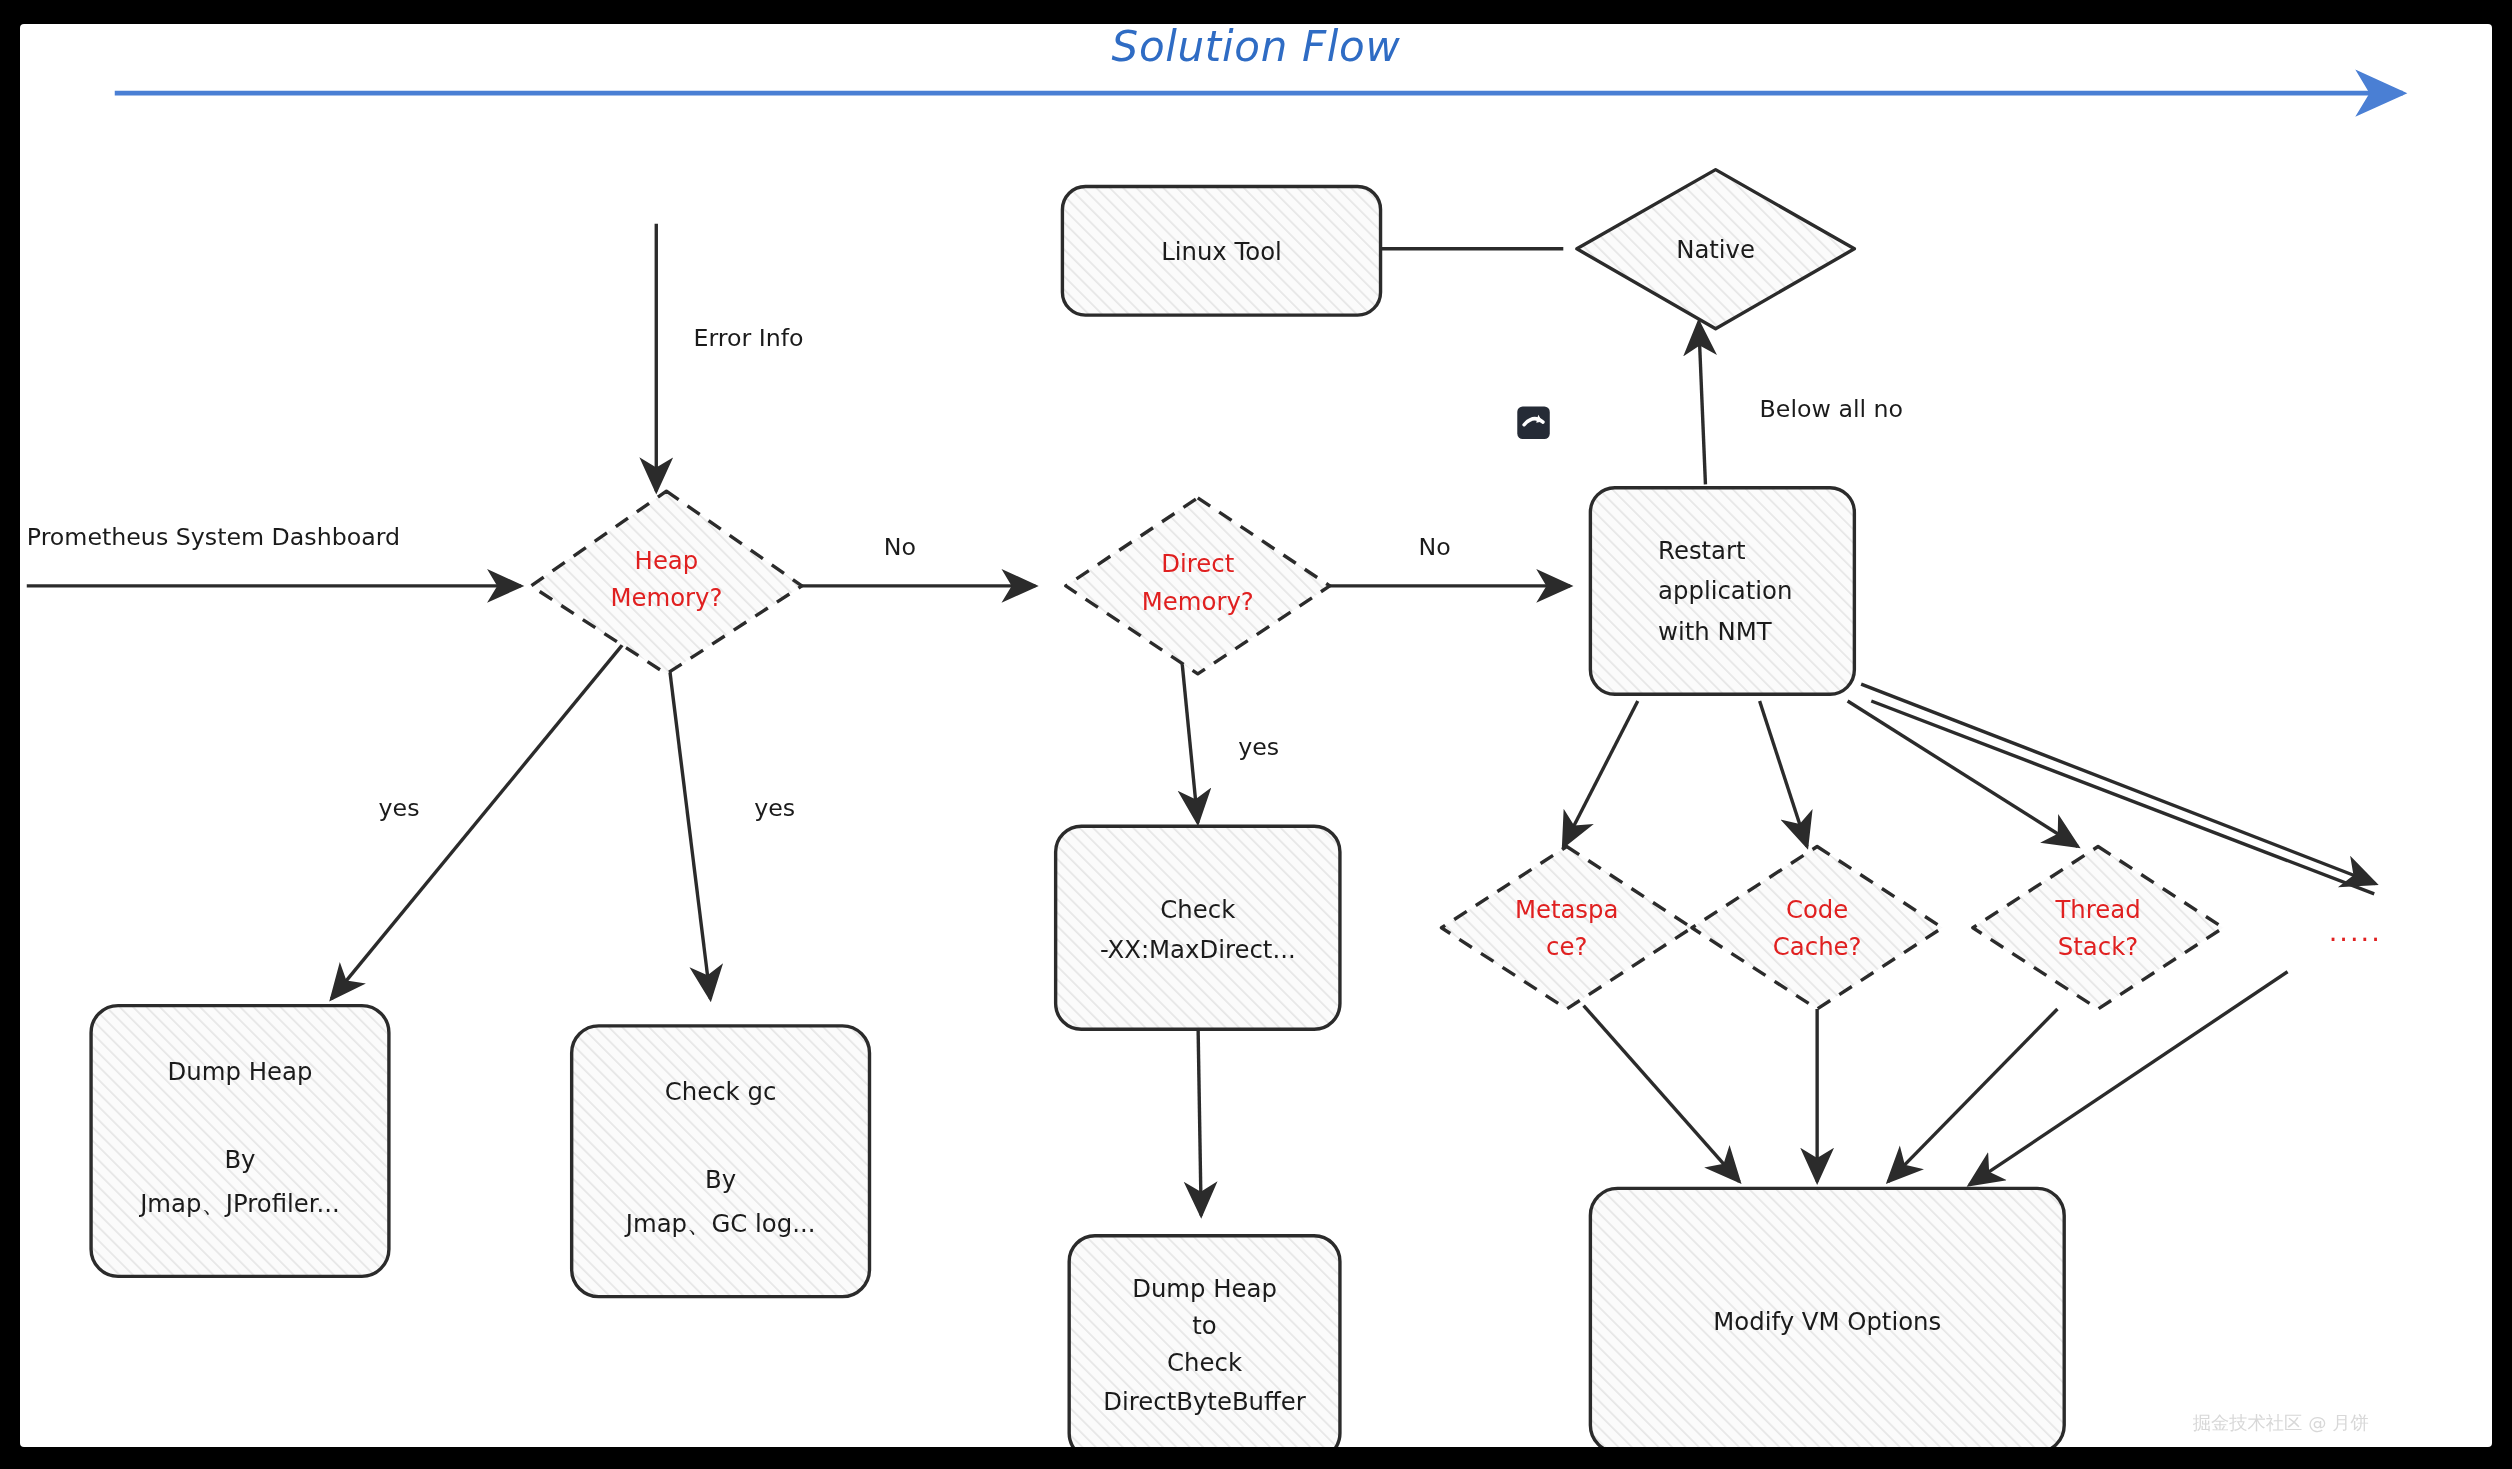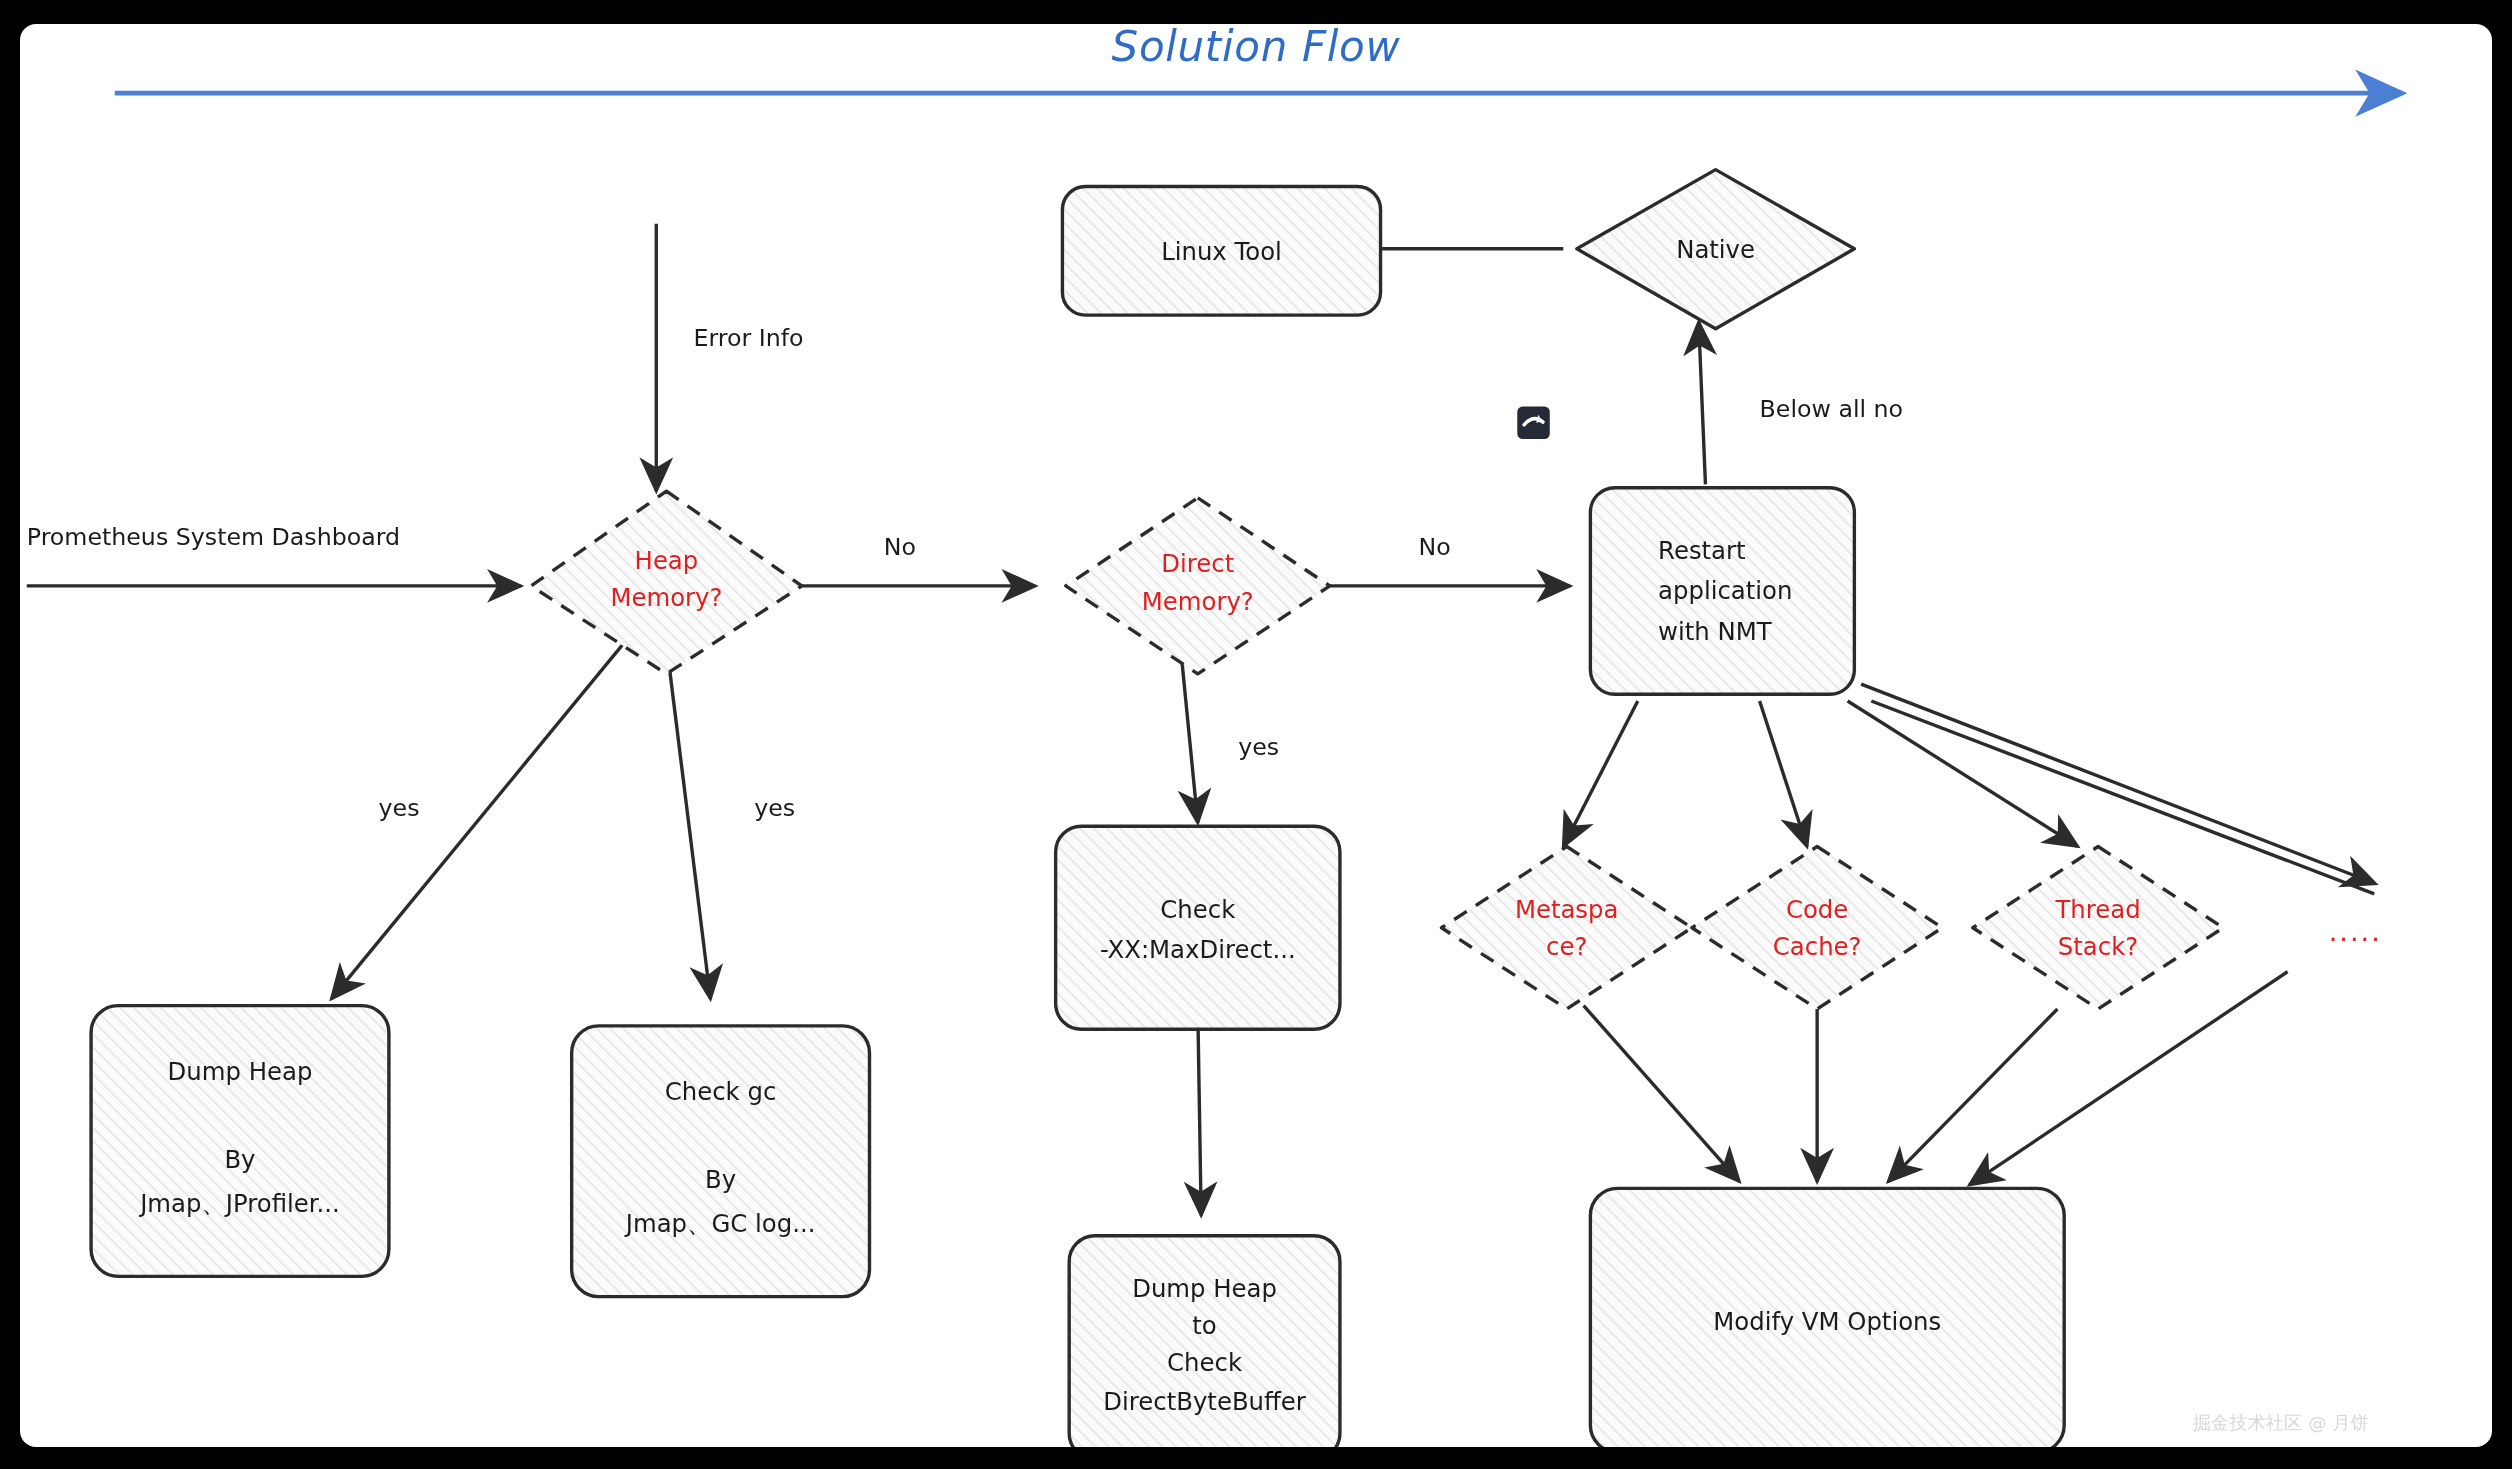--- a/index.html
+++ b/index.html
@@ -1,18 +1,18 @@
 <!DOCTYPE html>
 <html style="font-size:10.8px"><head>
 <meta charset="utf-8">
 <style>
   html,body{margin:0;padding:0;background:#000;}
   body{width:2512px;height:1470px;overflow:hidden;font-family:"DejaVu Sans",sans-serif;}
   #stage{position:relative;width:2512px;height:1470px;background:#000;}
-  #canvas{position:absolute;left:20px;top:24px;width:2472px;height:1423px;background:#fff;border-radius:16px;overflow:hidden;}
+  #canvas{position:absolute;left:20px;top:24px;width:2472px;height:1423px;background:#fff;border-radius:4px;overflow:hidden;}
   #svgroot{position:absolute;left:0;top:0;width:2472px;height:1423px;display:block;}
   .ttl{font-family:"DejaVu Sans",sans-serif;font-size:62px;fill:#2f6cc4;font-style:italic;letter-spacing:1px;}
   .node-txt{font-family:"DejaVu Sans",sans-serif;font-size:36px;fill:#1b1b1b;}
   .node-txt-red{font-family:"DejaVu Sans",sans-serif;font-size:36px;fill:#e02020;}
   .edge-lbl{font-family:"DejaVu Sans",sans-serif;font-size:35px;fill:#1b1b1b;}
   .ell{font-family:"DejaVu Sans",sans-serif;font-size:40px;fill:#e02020;letter-spacing:3px;}
   .wm{font-family:"DejaVu Sans",sans-serif;font-size:27px;fill:#d8d8d8;}
   .boxfill{fill:url(#hatch);}
   .boxstroke{stroke:#2b2b2b;stroke-width:5;fill:none;}
   .dashstroke{stroke:#2b2b2b;stroke-width:5;fill:none;stroke-dasharray:22 16;}

